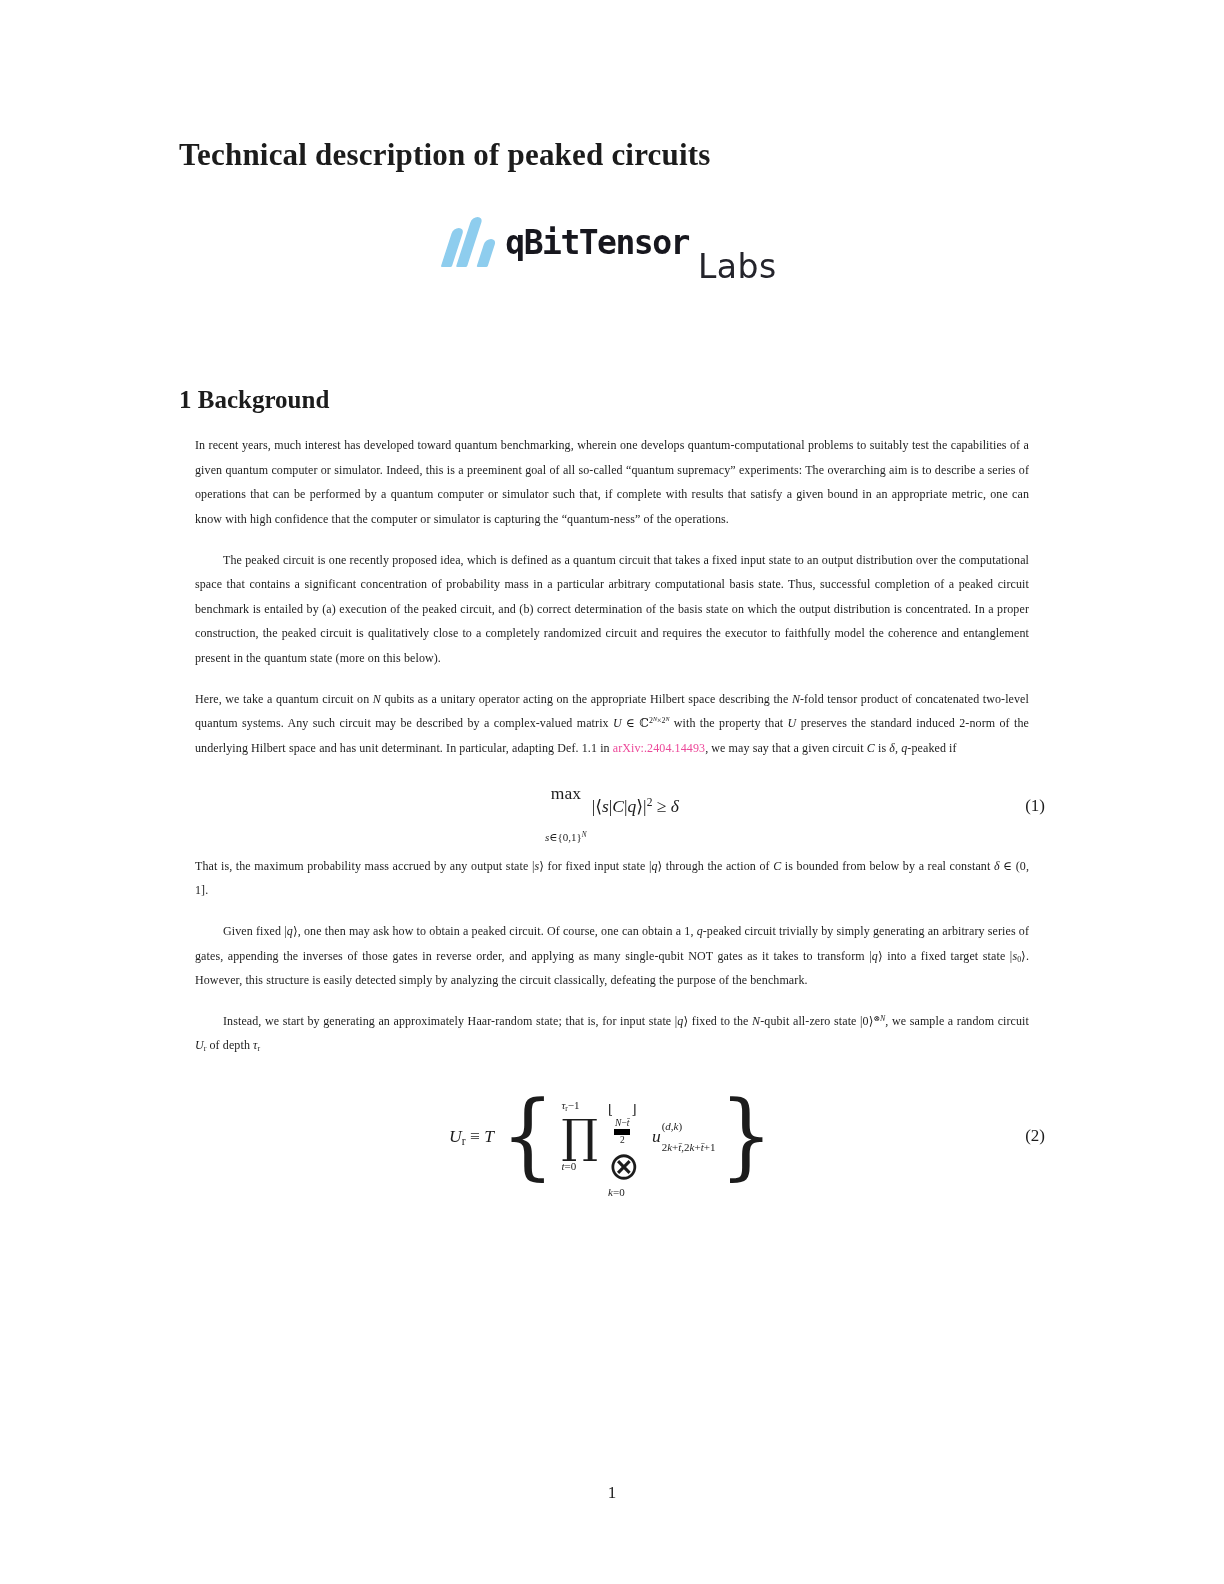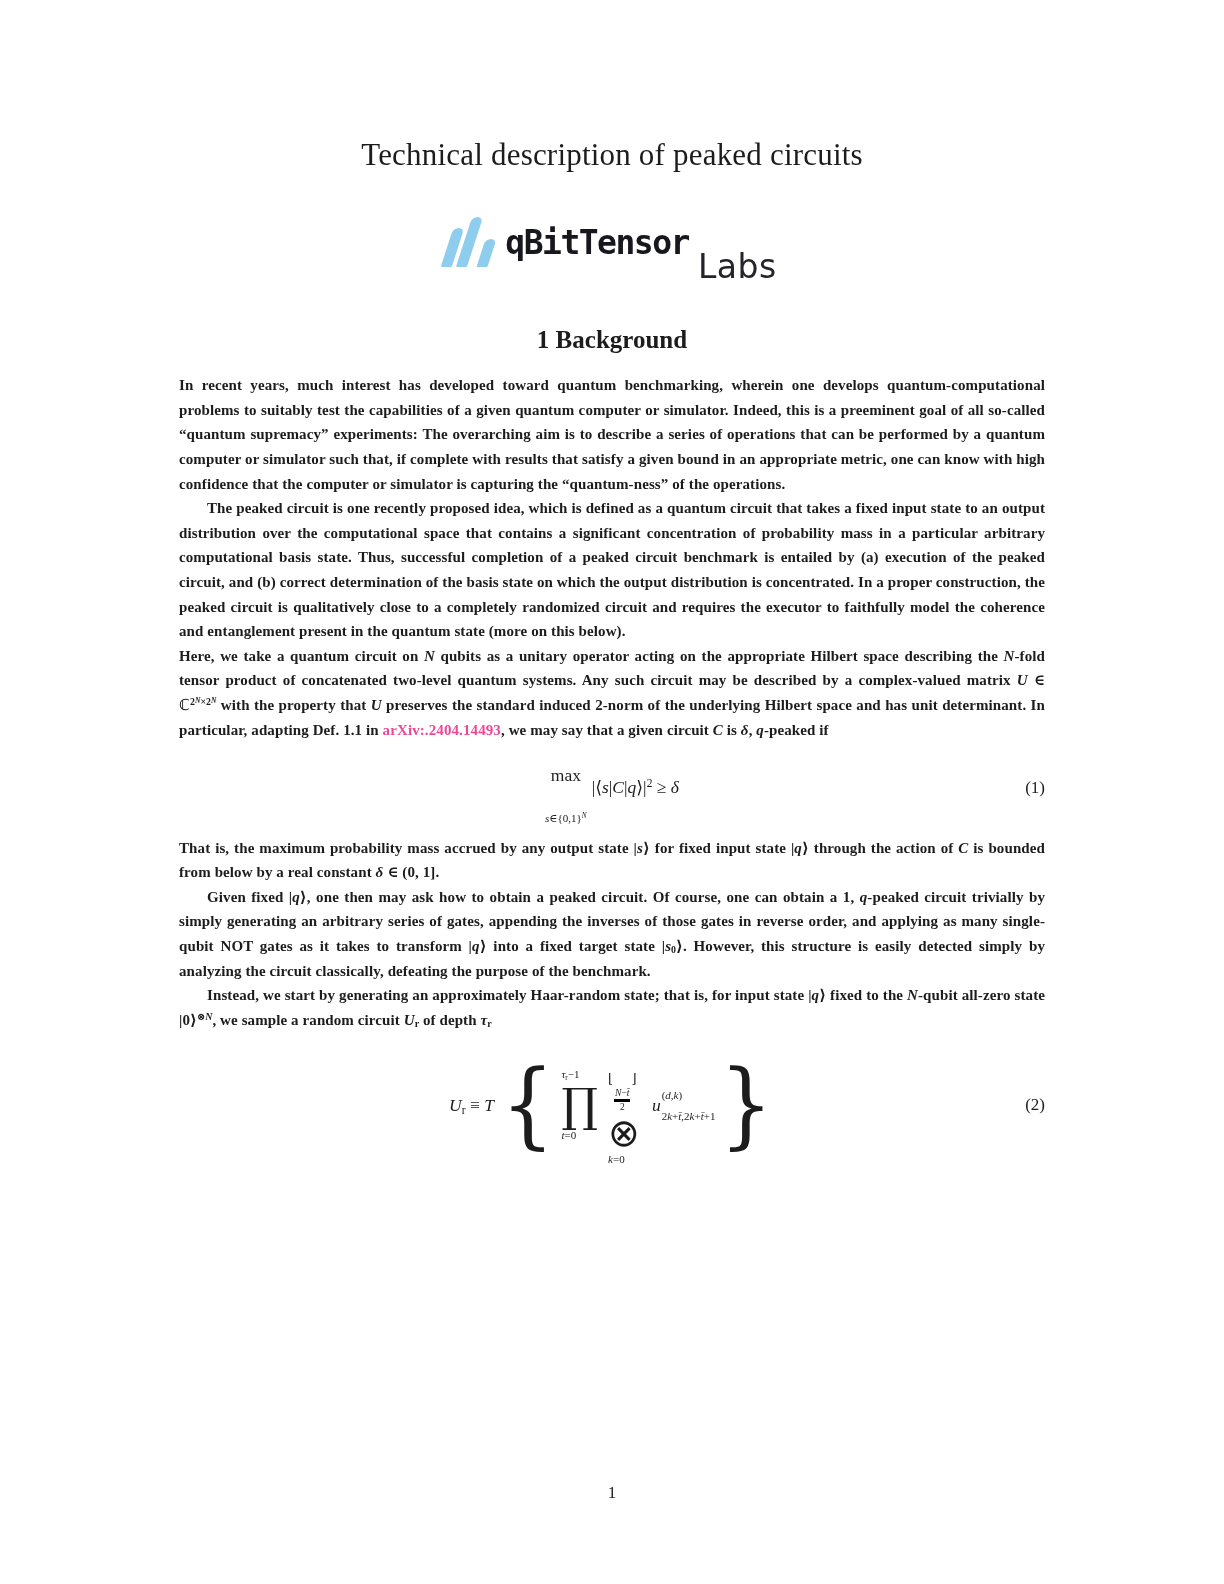--- a/index.html
+++ b/index.html
@@ -2,33 +2,33 @@
 <html><head>
 <meta charset="utf-8">
 <style>
   html,body{margin:0;padding:0;background:#ffffff;}
   .page{
     width:1224px;height:1584px;position:relative;background:#ffffff;
     font-family:"Liberation Serif","DejaVu Serif","DejaVu Sans",serif;
     color:#1c1c1c;overflow:hidden;margin:0 auto;
   }
   .content{width:866px;margin:0 auto;padding-top:136px;}
-  .title{font-size:31px;font-weight:400;text-align:center;margin:0;letter-spacing:.2px;line-height:1.2;}
+  .title{font-size:31px;font-weight:700;text-align:left;margin:0;letter-spacing:.2px;line-height:1.2;}
   
   .logo{margin-top:38px;height:62px;display:flex;justify-content:center;align-items:center;}
   .logo-mark{display:flex;align-items:flex-end;gap:6px;margin-right:13px;padding-bottom:1px;}
   .bar{width:11px;background:#8ECDEE;border-radius:8px 8px 2px 2px;transform:skewX(-18deg);display:inline-block;}
   .bar-1{height:39px}.bar-2{height:50px}.bar-3{height:28px}
   .brand-bold{font-family:"DejaVu Sans Mono",monospace;font-weight:700;font-size:33px;color:#17171E;letter-spacing:-1.5px;line-height:1;}
   .brand-light{font-family:"DejaVu Sans",sans-serif;font-weight:400;font-size:33px;color:#24242B;margin-left:9px;line-height:1;letter-spacing:.5px;margin-top:48px;}
   
   .sec-heading{font-size:25px;font-weight:700;margin:0;line-height:1.2;}
-  #sec1{margin-top:52px;margin-bottom:18px;text-align:center;}
+  #sec1{margin-top:112px;margin-bottom:18px;}
   #sec2{margin-top:26px;margin-bottom:18px;}
-  p.para{margin:0;text-align:justify;font-size:15px;line-height:24.6px;letter-spacing:.1px;font-weight:bold;}
+  p.para{margin:16px;text-align:justify;font-size:12px;line-height:24.6px;letter-spacing:.1px;}
   p.indent{text-indent:28px;}
   
   .m{font-style:italic;}
   .sup{font-size:66%;vertical-align:.5em;line-height:0;letter-spacing:0;}
   .sup2{font-size:50%;vertical-align:.95em;line-height:0;letter-spacing:0;}
   .sub{font-size:66%;vertical-align:-.25em;line-height:0;letter-spacing:0;}
   .link{color:#ec4899;cursor:pointer;}
   
   .equation{position:relative;display:flex;align-items:center;justify-content:center;}
   #eq1{margin:16px 0 18px;min-height:54px;}
@@ -41,21 +41,21 @@
   .eq2-lhs{margin-right:5px;}
   .bigbrace{font-family:"DejaVu Serif",serif;font-size:84px;font-weight:400;line-height:1;transform:scaleY(1.12);margin:0 2px;}
   .opstack{display:inline-flex;flex-direction:column;align-items:flex-start;margin:0 5px;gap:2px;}
   .bigprod{font-size:46px;line-height:.95;font-family:"DejaVu Serif","DejaVu Sans",serif;}
   .bigotimes{font-size:38px;line-height:.95;font-family:"DejaVu Sans","DejaVu Serif",sans-serif;}
   .uterm{display:inline-flex;align-items:center;margin-left:7px;margin-right:2px;}
   .ubase{font-style:italic;}
   .uscripts{display:inline-flex;flex-direction:column;align-items:flex-start;font-size:11px;line-height:1.25;margin-left:1px;transform:translateY(1px);gap:7px;}
   .floorfrac{display:inline-flex;align-items:center;font-size:13px;line-height:1;}
   .minifrac{display:inline-flex;flex-direction:column;align-items:center;font-size:9.5px;line-height:1.15;margin:0 1px;}
-  .mf-num{padding:0 1px;border-bottom:3px solid #000000;margin-top:44px;}
+  .mf-num{padding:0 1px;border-bottom:6px solid #000000;margin-top:44px;}
   .pageno{position:absolute;top:1483px;left:0;right:0;text-align:center;font-size:17px;}
 </style>
 </head>
 <body>
 
 <div class="page">
   <div class="content">
 
     <h1 class="title">Technical description of peaked circuits</h1>
 

